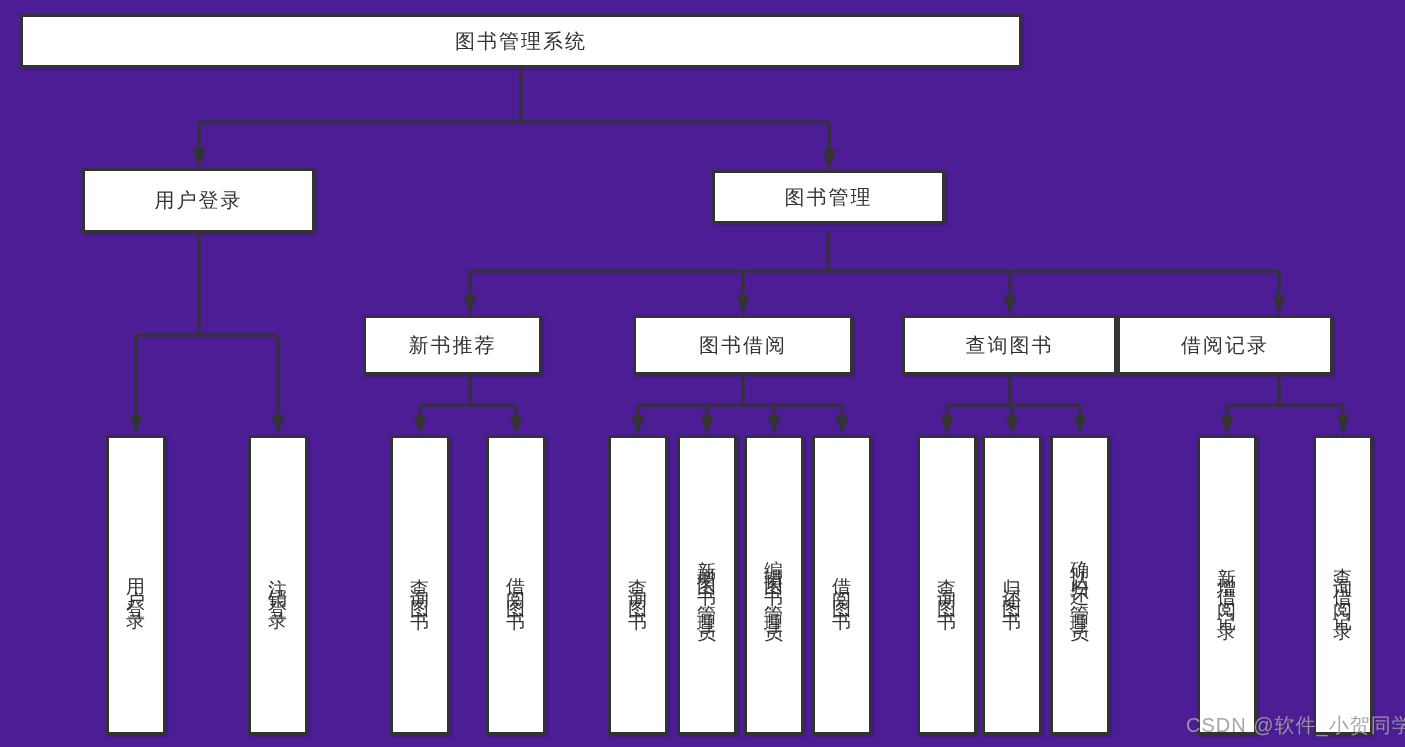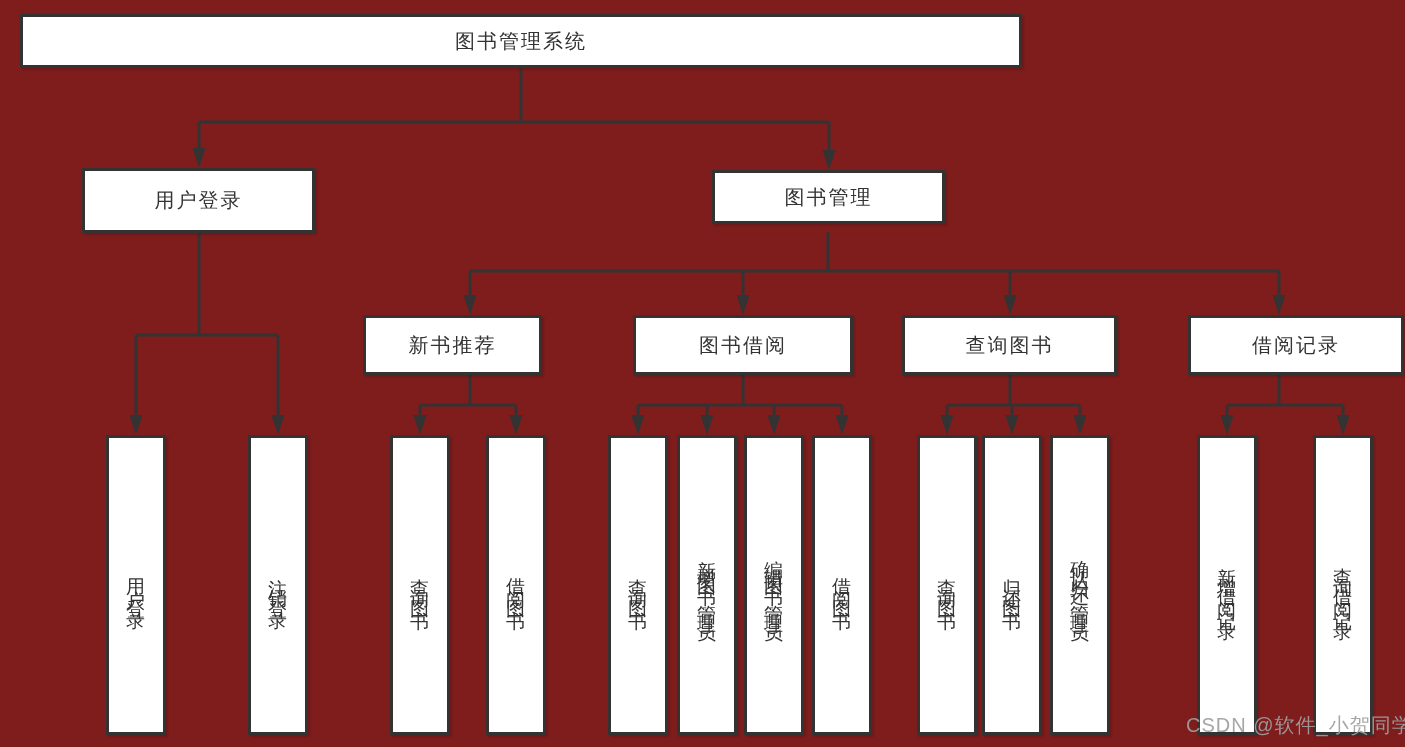--- a/index.html
+++ b/index.html
@@ -1,20 +1,20 @@
 <!DOCTYPE html>
 <html><head>
 <meta charset="utf-8">
 <style>
   html, body { margin: 0; padding: 0; background: #ffffff; }
   #stage {
     position: relative;
     width: 1405px;
     height: 747px;
-    background: #7f1d1d;
+    background: #4c1d95;
     font-family: "Liberation Sans", "DejaVu Sans", sans-serif;
     color: #333333;
     overflow: hidden;
   }
   .node {
     position: absolute;
     box-sizing: border-box;
     border: 3px solid #333333;
     background: #ffffff;
     display: flex;
@@ -56,21 +56,21 @@
     z-index: 3;
     white-space: nowrap;
   }
   
   .b-root   { left: 20px;  top: 14px;  width: 1002px; height: 54px; }
   .b-user   { left: 82px;  top: 168px; width: 233px;  height: 65px; }
   .b-mgmt   { left: 712px; top: 170px; width: 233px;  height: 54px; }
   .b-g0 { left: 363px;  top: 315px; width: 179px; height: 60px; }
   .b-g1 { left: 633px;  top: 315px; width: 220px; height: 60px; font-family: Liberation Serif, serif; }
   .b-g2 { left: 902px;  top: 315px; width: 215px; height: 60px; }
-  .b-g3 { left: 1188px; top: 315px; width: 216px; height: 60px; }
+  .b-g3 { left: 1117px; top: 315px; width: 216px; height: 60px; }
   .leaf { top: 435px; width: 60px; height: 300px; }
   .b-u0 { left: 106px; }
   .b-u1 { left: 248px; }
   .b-a0 { left: 390px; }
   .b-a1 { left: 486px; }
   .b-b0 { left: 608px; }
   .b-b1 { left: 677px; }
   .b-b2 { left: 744px; }
   .b-b3 { left: 812px; }
   .b-c0 { left: 917px; }

